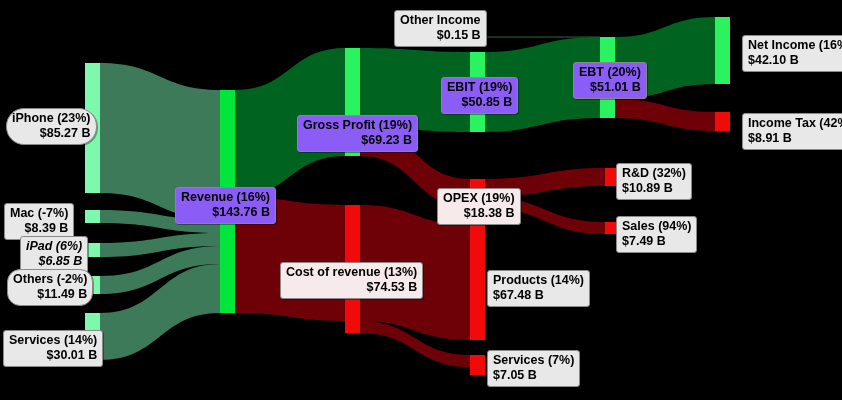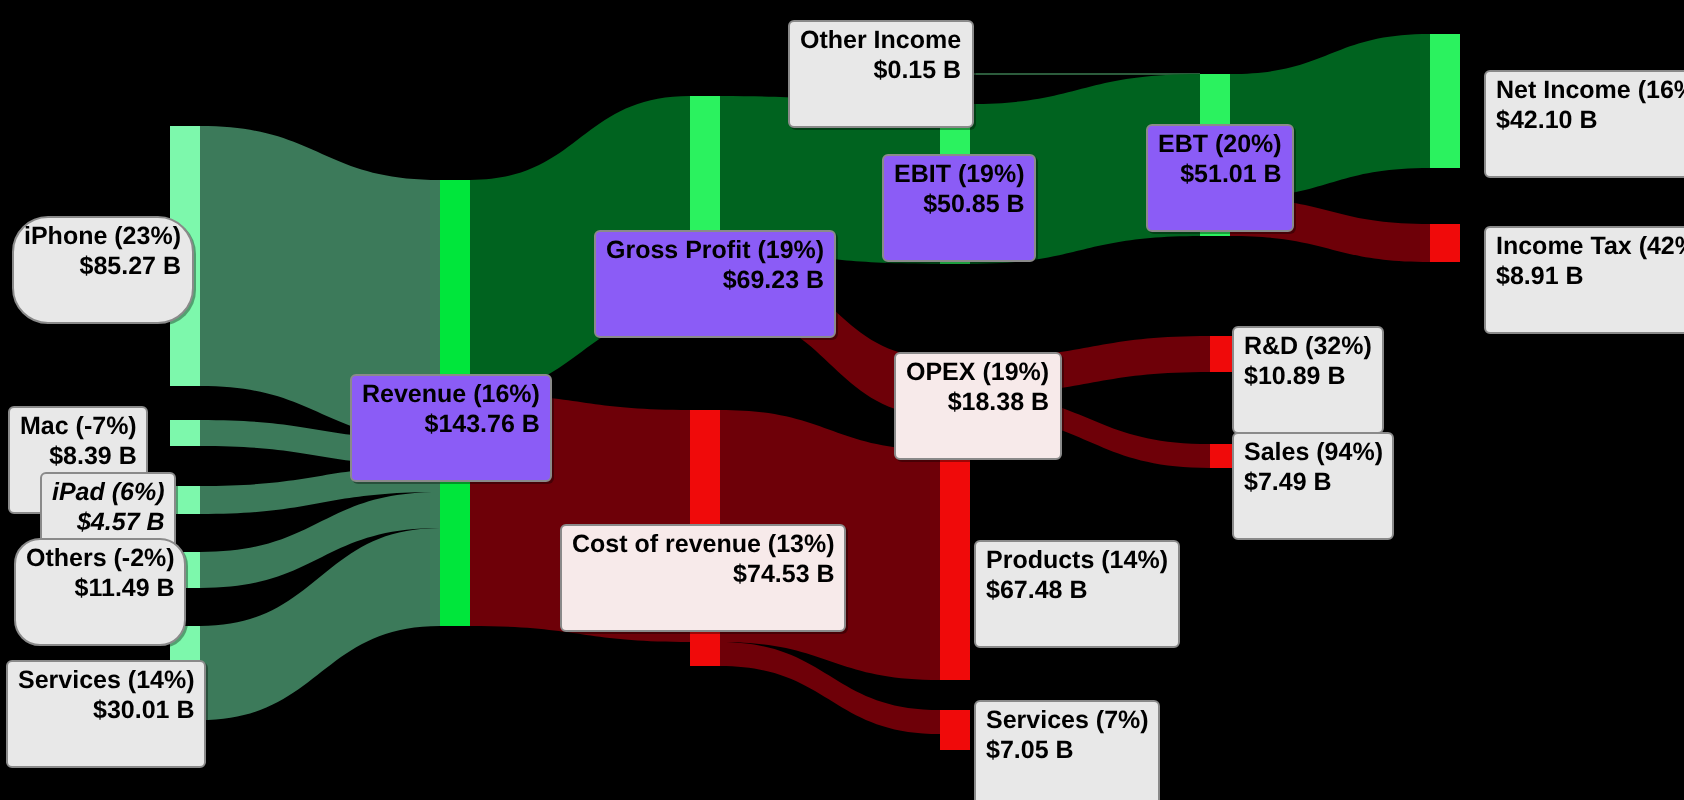--- a/index.html
+++ b/index.html
@@ -21,21 +21,21 @@
     top: 0;
     width: 842px;
     height: 400px;
     display: block;
   }
   .node-label {
     position: absolute;
     box-sizing: border-box;
     border: 1px solid #8a8a8a;
     border-radius: 3px;
-    padding: 2px 5px 20px 5px;
+    padding: 2px 5px 3px 5px;
     font-family: "Liberation Sans", sans-serif;
     font-size: 12.5px;
     font-weight: bold;
     line-height: 1.18;
     color: #000000;
     white-space: nowrap;
     background: #e8e8e8;
     box-shadow: 1px 1px 0 rgba(0,0,0,0.35);
   }
   .lbl-green { background: #8b5cf6; }
@@ -121,21 +121,21 @@
     <span class="lbl-line">$85.27 B</span>
   </div>
 
   <div class="node-label lbl-grey align-right" style="left:4px; top:203px;">
     <span class="lbl-line">Mac (-7%)</span>
     <span class="lbl-line">$8.39 B</span>
   </div>
 
   <div class="node-label lbl-grey align-right" style="left:20px; top:236px;font-style:italic;">
     <span class="lbl-line">iPad (6%)</span>
-    <span class="lbl-line">$4.57 B</span>
+    <span class="lbl-line">$6.85 B</span>
   </div>
 
   <div class="node-label lbl-grey align-right" style="left:7px; top:269px;border-radius:13px;">
     <span class="lbl-line">Others (-2%)</span>
     <span class="lbl-line">$11.49 B</span>
   </div>
 
   <div class="node-label lbl-grey align-right" style="left:3px; top:330px;">
     <span class="lbl-line">Services (14%)</span>
     <span class="lbl-line">$30.01 B</span>
@@ -159,21 +159,21 @@
   <div class="node-label lbl-grey align-right" style="left:394px; top:10px;">
     <span class="lbl-line">Other Income</span>
     <span class="lbl-line">$0.15 B</span>
   </div>
 
   <div class="node-label lbl-green align-right" style="left:441px; top:77px;">
     <span class="lbl-line">EBIT (19%)</span>
     <span class="lbl-line">$50.85 B</span>
   </div>
 
-  <div class="node-label lbl-red align-right" style="left:437px; top:176px;margin-left:10px;">
+  <div class="node-label lbl-red align-right" style="left:437px; top:188px;">
     <span class="lbl-line">OPEX (19%)</span>
     <span class="lbl-line">$18.38 B</span>
   </div>
 
   <div class="node-label lbl-green align-right" style="left:573px; top:62px;">
     <span class="lbl-line">EBT (20%)</span>
     <span class="lbl-line">$51.01 B</span>
   </div>
 
   <div class="node-label lbl-grey align-left" style="left:616px; top:163px;">

